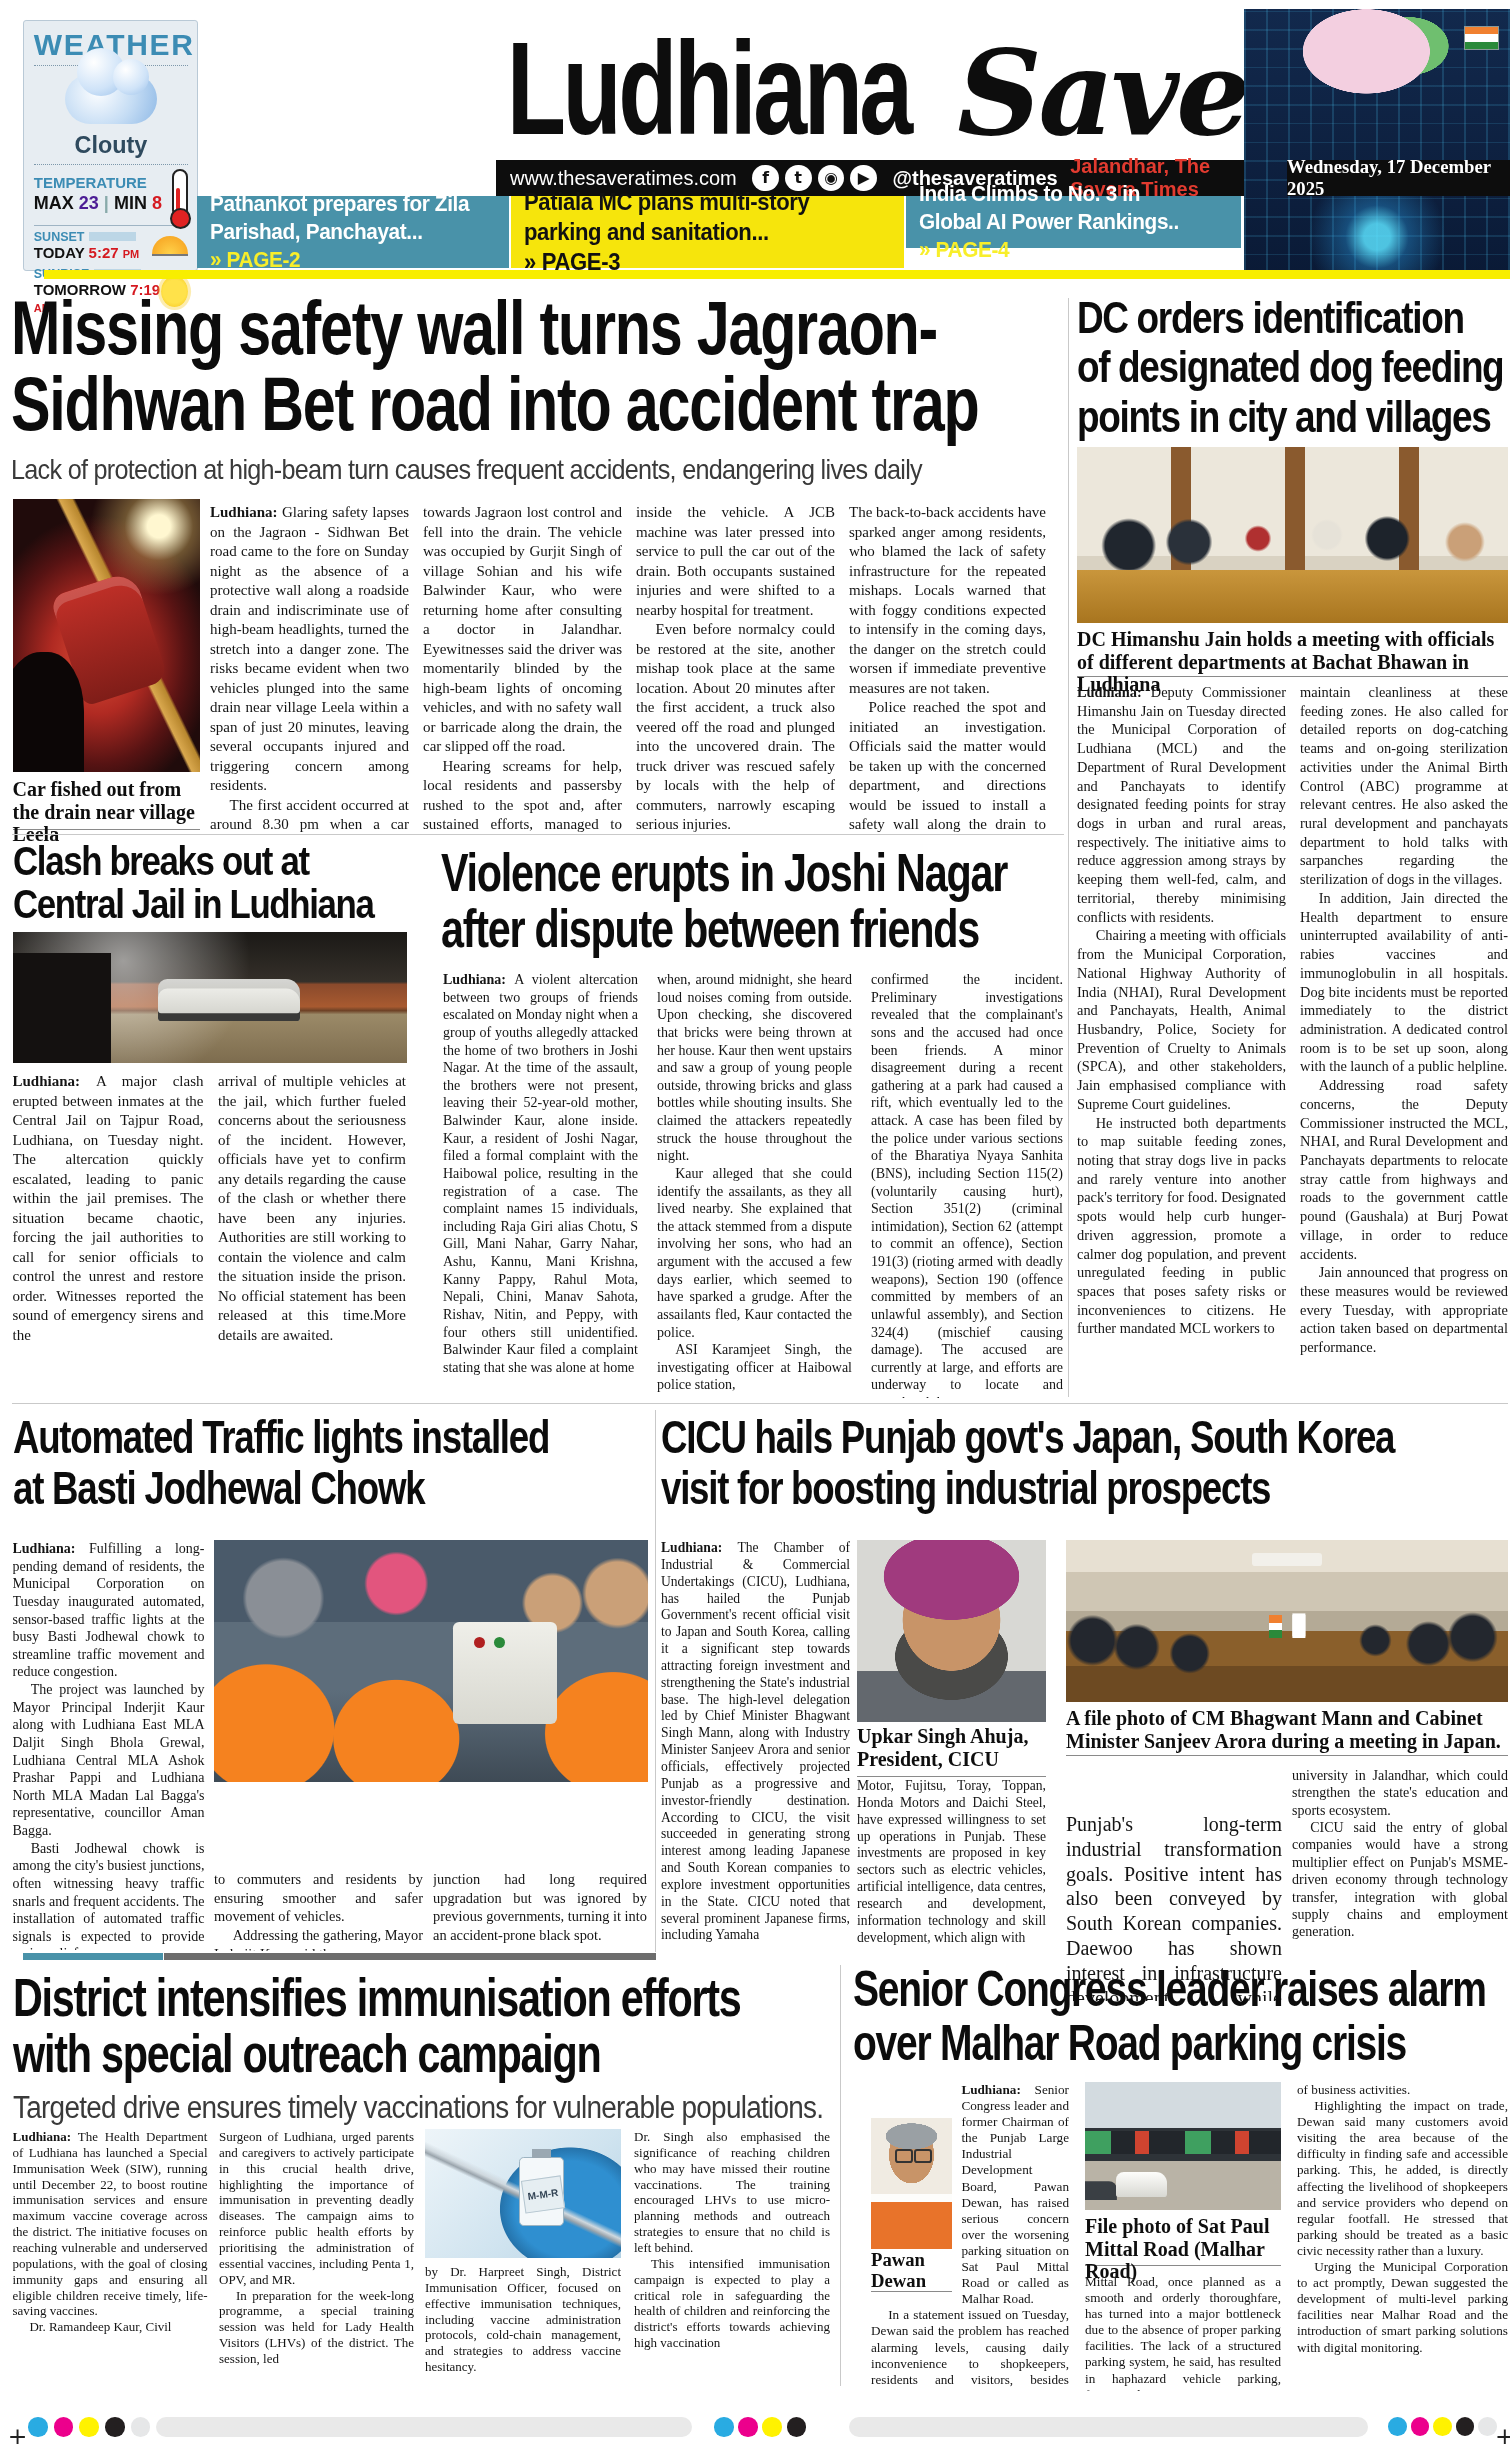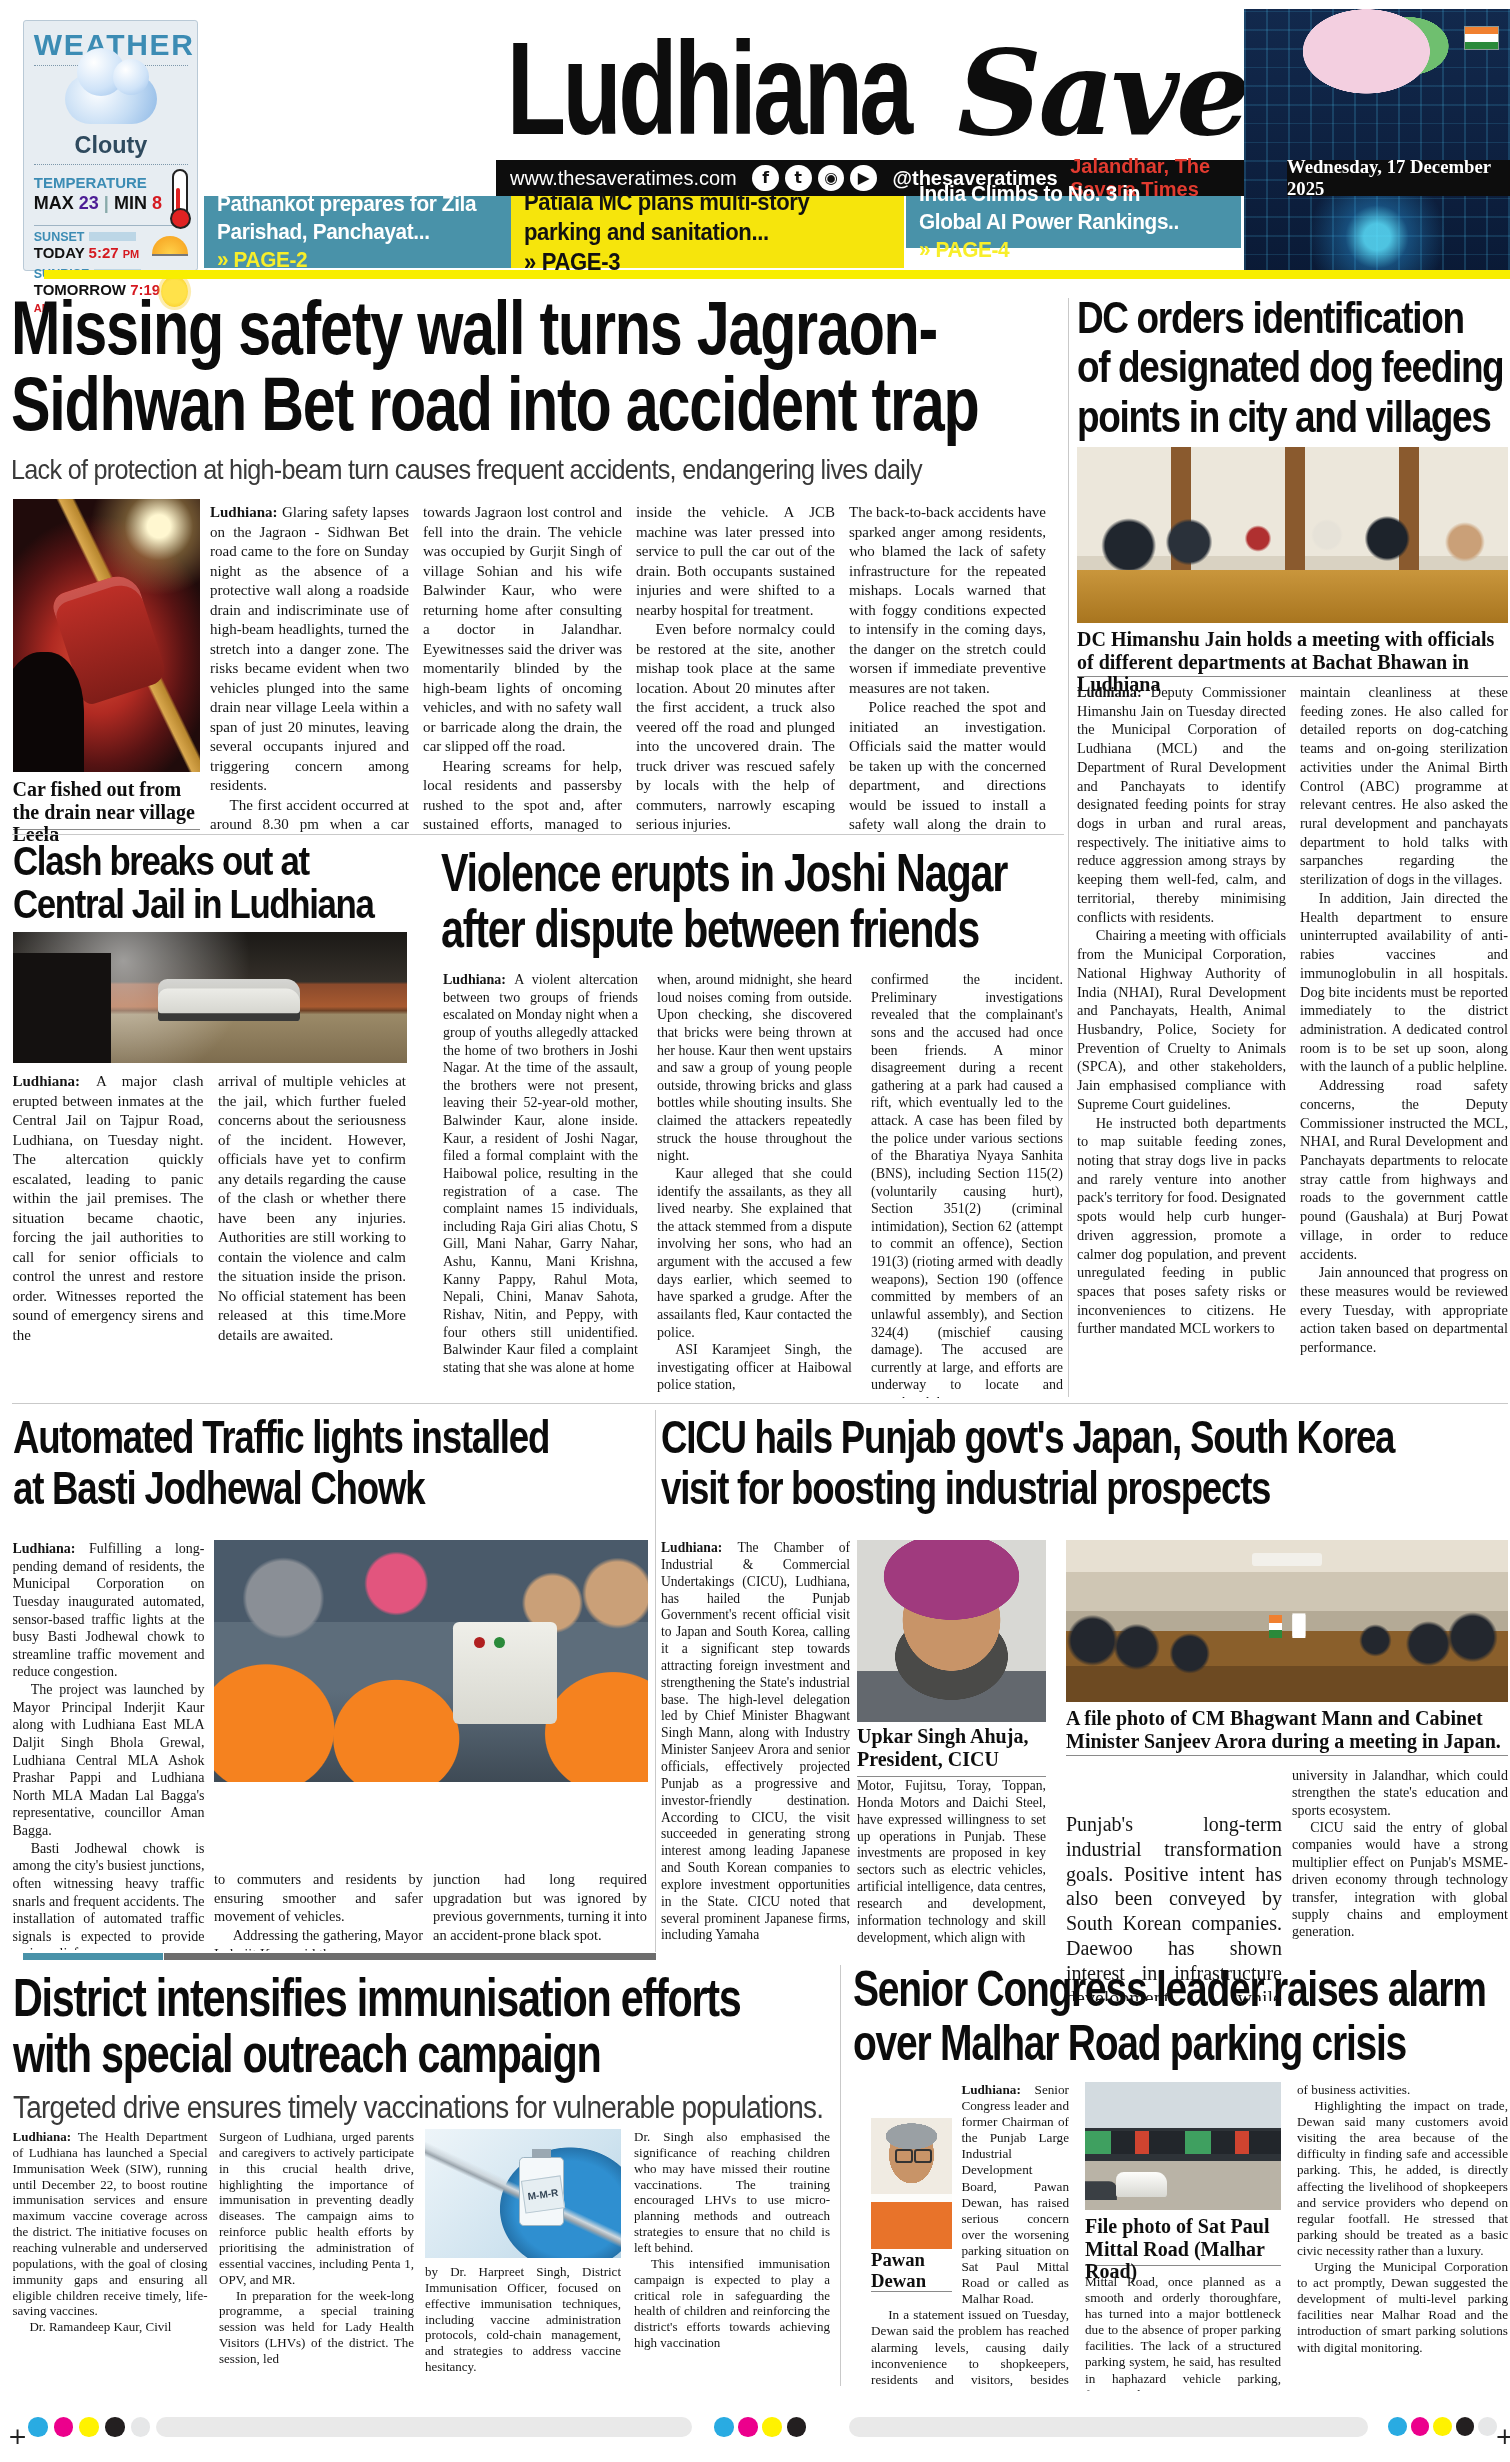--- a/index.html
+++ b/index.html
@@ -223,21 +223,21 @@
       <span class="sicon">▶</span>
     </span>
     <span style="font-size:20px;font-weight:700;">@thesaveratimes</span>
     <span style="font-size:20px;font-weight:700;color:#e23b30;margin-left:12.5px;">Jalandhar, The Savera Times</span>
   </div>
 
   <div class="abs blackbar" style="left:1287px;top:160px;width:223px;height:36px;justify-content:center;">
     <span style="font-family:Liberation Serif, serif;font-weight:700;font-size:18.7px;">Wednesday, 17 December 2025</span>
   </div>
 
-  <div class="abs teaser teal" style="left:204px;top:196px;width:312px;height:72px;box-sizing:border-box;">
+  <div class="abs teaser teal" style="left:197px;top:196px;width:312px;height:72px;box-sizing:border-box;">
     <span class="tx" style="font-size:22.6px;"><span>Pathankot prepares for Zila Parishad, Panchayat...</span>
     <span class="pg" style="color:#f8ee2a;">» PAGE-2</span></span>
   </div>
   <div class="abs teaser yel" style="left:511px;top:196px;width:393px;height:72px;box-sizing:border-box;">
     <span class="tx" style="font-size:24px;"><span>Patiala MC plans multi-story parking and sanitation...</span>
     <span class="pg">» PAGE-3</span></span>
   </div>
   <div class="abs teaser teal" style="left:906px;top:196px;width:335px;height:52px;box-sizing:border-box;">
     <span class="tx" style="font-size:22.6px;"><span>India Climbs to No. 3 in Global AI Power Rankings..</span>
     <span class="pg" style="color:#f8ee2a;">» PAGE-4</span></span>

